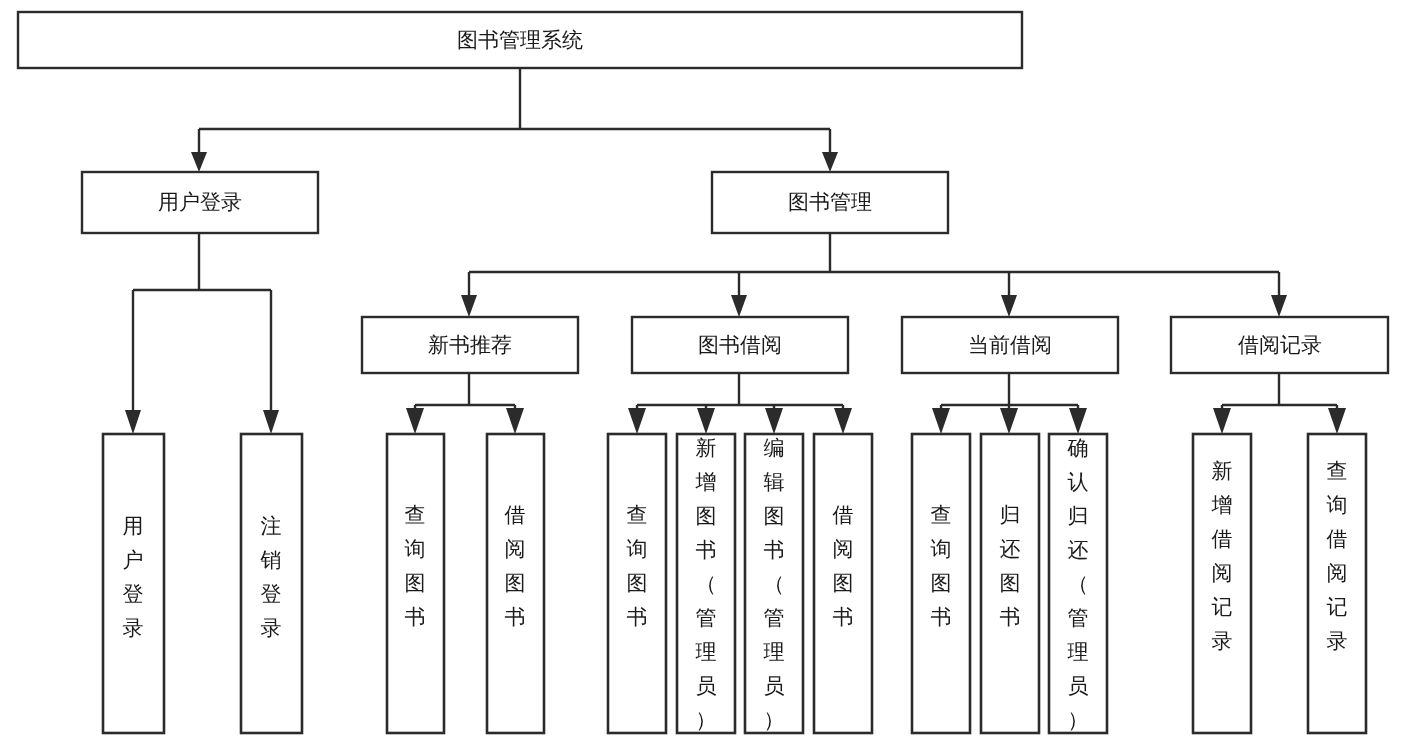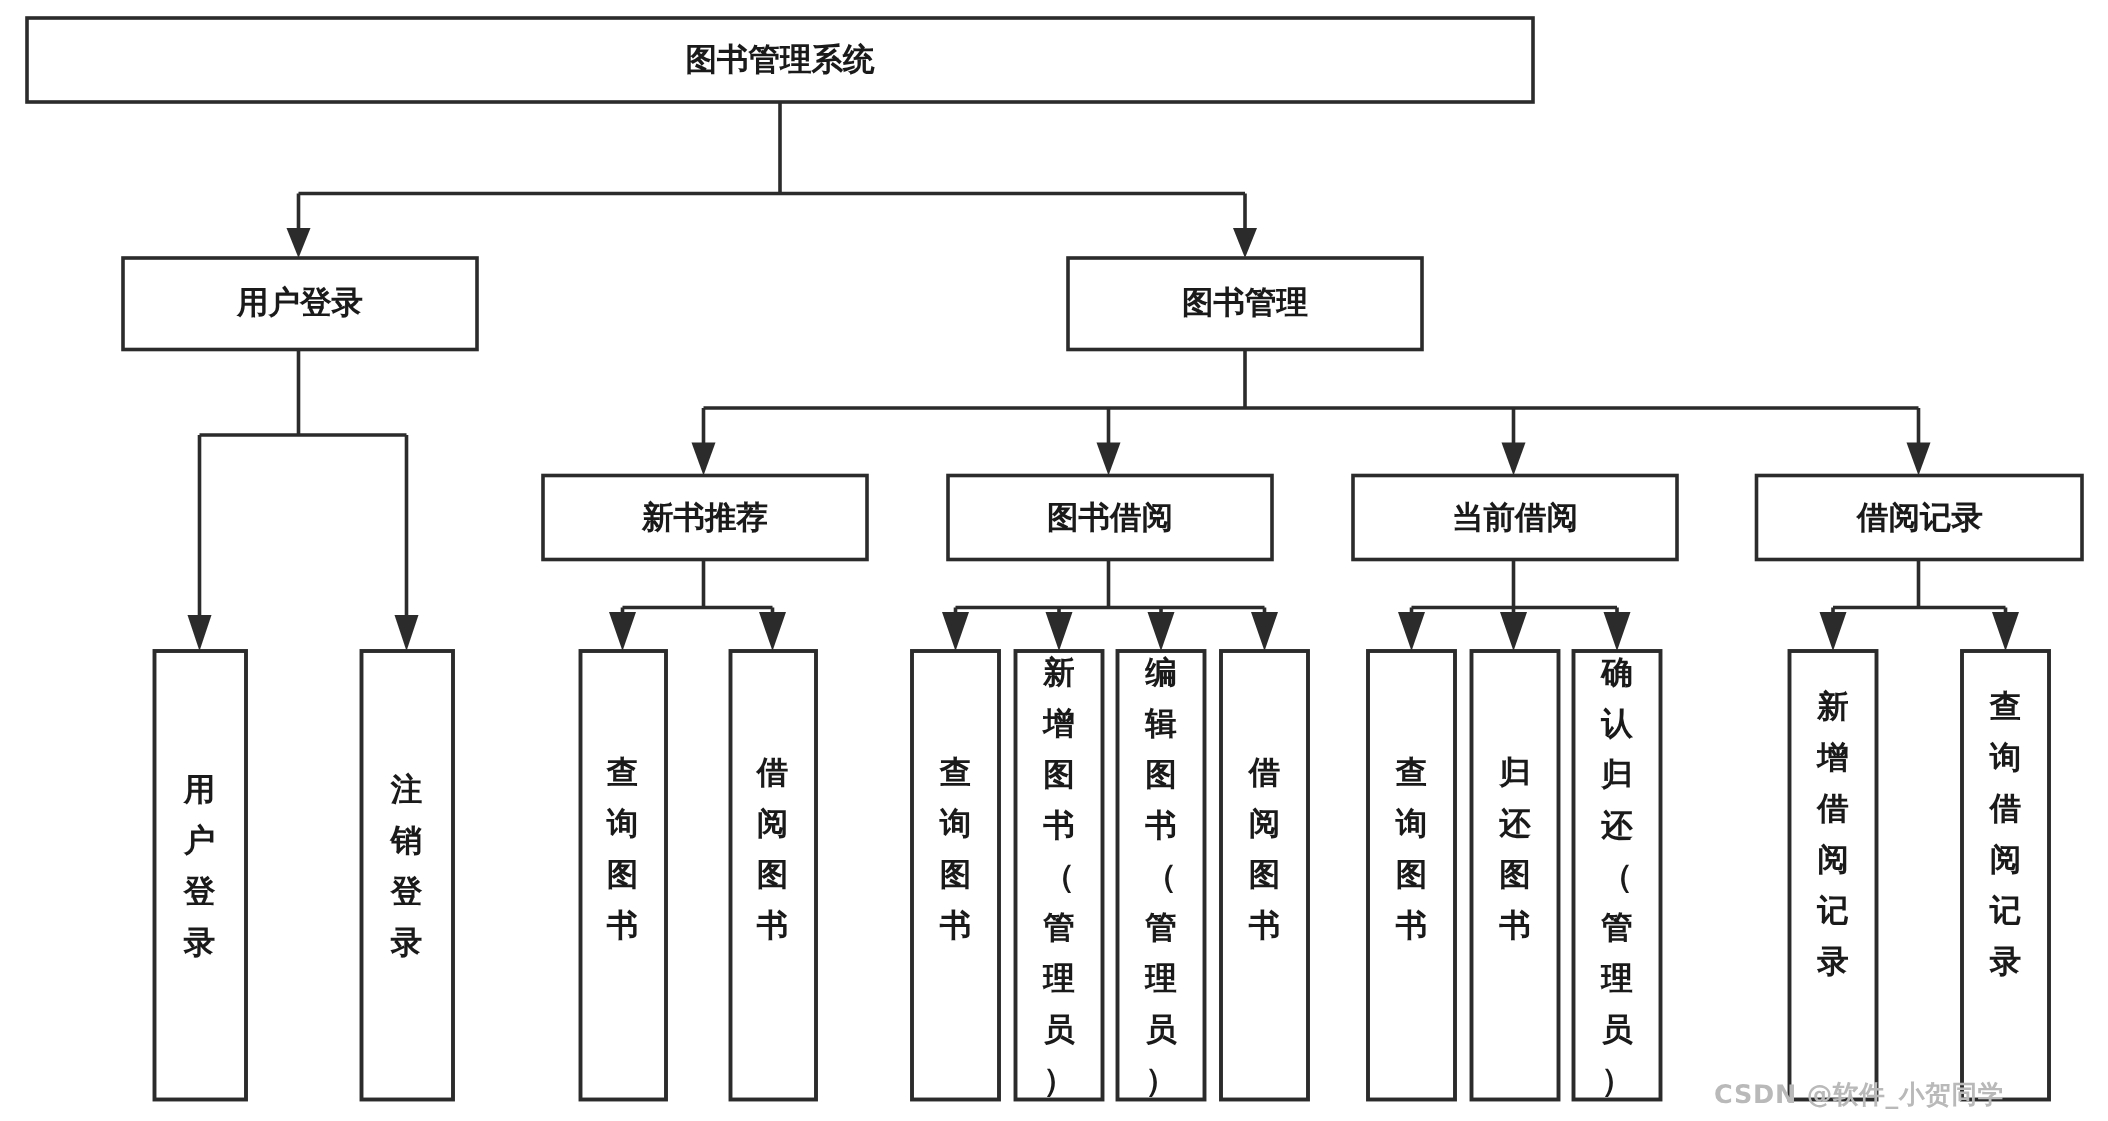--- a/index.html
+++ b/index.html
@@ -12,21 +12,20 @@
     width: 1405px;
     height: 747px;
     font-family: "DejaVu Sans", "Liberation Sans", sans-serif;
     overflow: hidden;
     position: relative;
   }
   #diagram-root {
     position: relative;
     width: 1344px;
     height: 747px;
-    font-weight: bold;
   }
   svg#tree-svg {
     position: absolute;
     left: 0;
     top: 0;
     width: 1405px;
     height: 747px;
     display: block;
   }
   .node-box {
@@ -237,14 +236,13 @@
       <text class="node-label-v" x="1222" y="478"><tspan x="1222" y="478">新</tspan><tspan x="1222" y="512">增</tspan><tspan x="1222" y="546">借</tspan><tspan x="1222" y="580">阅</tspan><tspan x="1222" y="614">记</tspan><tspan x="1222" y="648">录</tspan></text>
     </g>
 
     <g>
       <rect class="node-box leaf" x="1308" y="434" width="58" height="299"></rect>
       <text class="node-label-v" x="1337" y="478"><tspan x="1337" y="478">查</tspan><tspan x="1337" y="512">询</tspan><tspan x="1337" y="546">借</tspan><tspan x="1337" y="580">阅</tspan><tspan x="1337" y="614">记</tspan><tspan x="1337" y="648">录</tspan></text>
     </g>
 
   </svg>
 
-  <div class="watermark">CSDN @软件_小贺同学</div>
 </div>
 
 </body></html>

